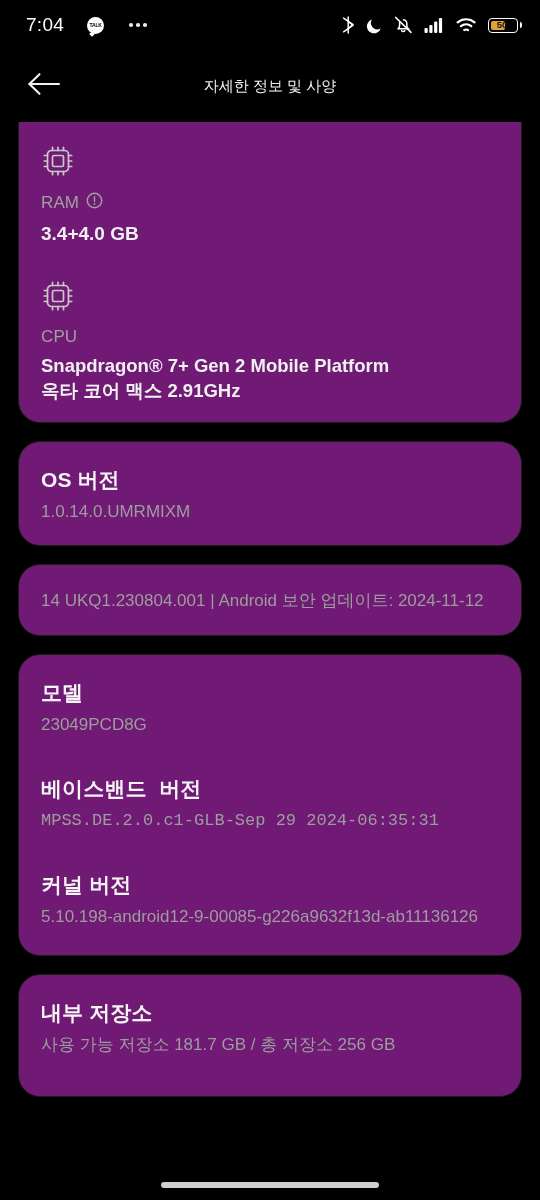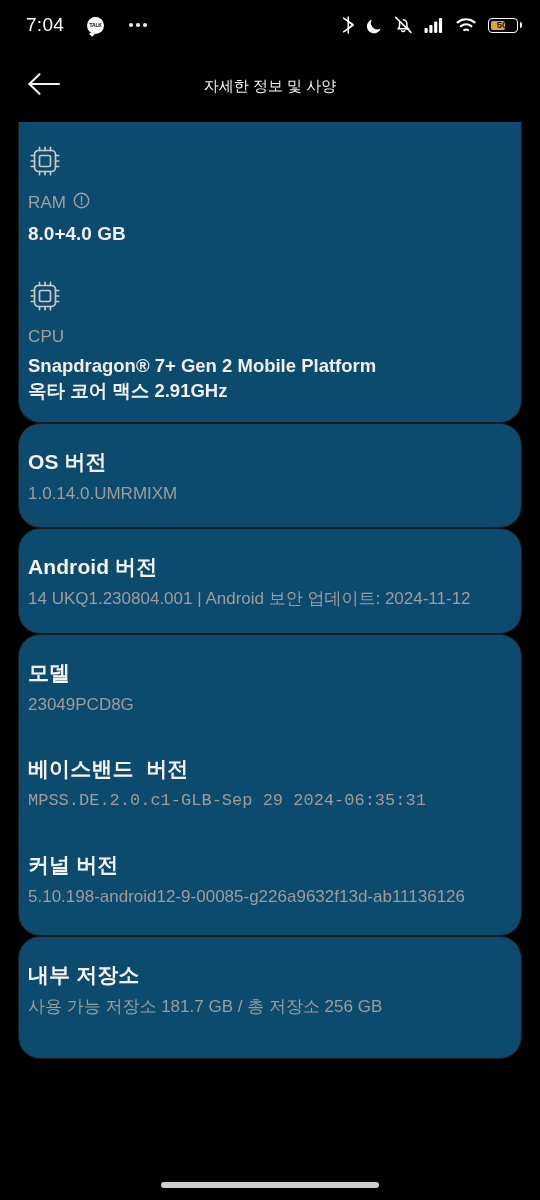--- a/index.html
+++ b/index.html
@@ -69,24 +69,25 @@
     position:absolute;left:0;right:0;text-align:center;
     font-size:15px;font-weight:400;color:#f2f2f2;letter-spacing:0px;
     pointer-events:none;
   }
 
   
   .content{
     padding:0 18px;
   }
   .card{
-    background:#0c4a6e;
+    background:#701a75;
     border:1px solid #1b1b1b;
     border-radius:22px;
-    padding:0 9px;
+    padding:0 22px;
+    margin-bottom:18px;
   }
   .card.clipped-top{
     border-top:none;
     border-top-left-radius:0;border-top-right-radius:0;
     margin-top:0;
   }
 
   .row{ padding:14px 0 18px; }
   .row.first{ padding-top:22px; }
 
@@ -236,21 +237,21 @@
       <div class="label">
         <span>RAM</span>
         <span>
           <svg width="17" height="17" viewBox="0 0 17 17">
             <circle cx="8.5" cy="8.5" r="7.2" fill="none" stroke="#a0a0a0" stroke-width="1.4"></circle>
             <path d="M8.5 4.6v5" stroke="#a0a0a0" stroke-width="1.4" stroke-linecap="round"></path>
             <circle cx="8.5" cy="12" r=".95" fill="#a0a0a0"></circle>
           </svg>
         </span>
       </div>
-      <div class="value">8.0+4.0 GB</div>
+      <div class="value">3.4+4.0 GB</div>
     </div>
 
     <div class="row">
       <span class="icon-chip">
         <svg width="34" height="34" viewBox="0 0 34 34">
           <g fill="none" stroke="#c9c9c9" stroke-width="1.7" stroke-linecap="round">
             <rect x="6.5" y="6.5" width="21" height="21" rx="4"></rect>
             <rect x="11.5" y="11.5" width="11" height="11" rx="1.6"></rect>
             <path d="M11.5 6.5V3.3M17 6.5V3.3M22.5 6.5V3.3"></path>
             <path d="M11.5 27.5v3.2M17 27.5v3.2M22.5 27.5v3.2"></path>
@@ -267,21 +268,20 @@
 
   <div class="card">
     <div class="grp firstgrp" style="padding-bottom:22px;">
       <div class="title">OS 버전</div>
       <div class="value reg">1.0.14.0.UMRMIXM</div>
     </div>
   </div>
 
   <div class="card">
     <div class="grp firstgrp" style="padding-bottom:22px;">
-      <div class="title">Android 버전</div>
       <div class="value reg">14 UKQ1.230804.001 | Android 보안 업데이트: 2024-11-12</div>
     </div>
   </div>
 
   <div class="card">
     <div class="grp firstgrp">
       <div class="title">모델</div>
       <div class="value reg">23049PCD8G</div>
     </div>
     <div class="grp" style="padding-top:34px;font-family:Liberation Mono, monospace;">

